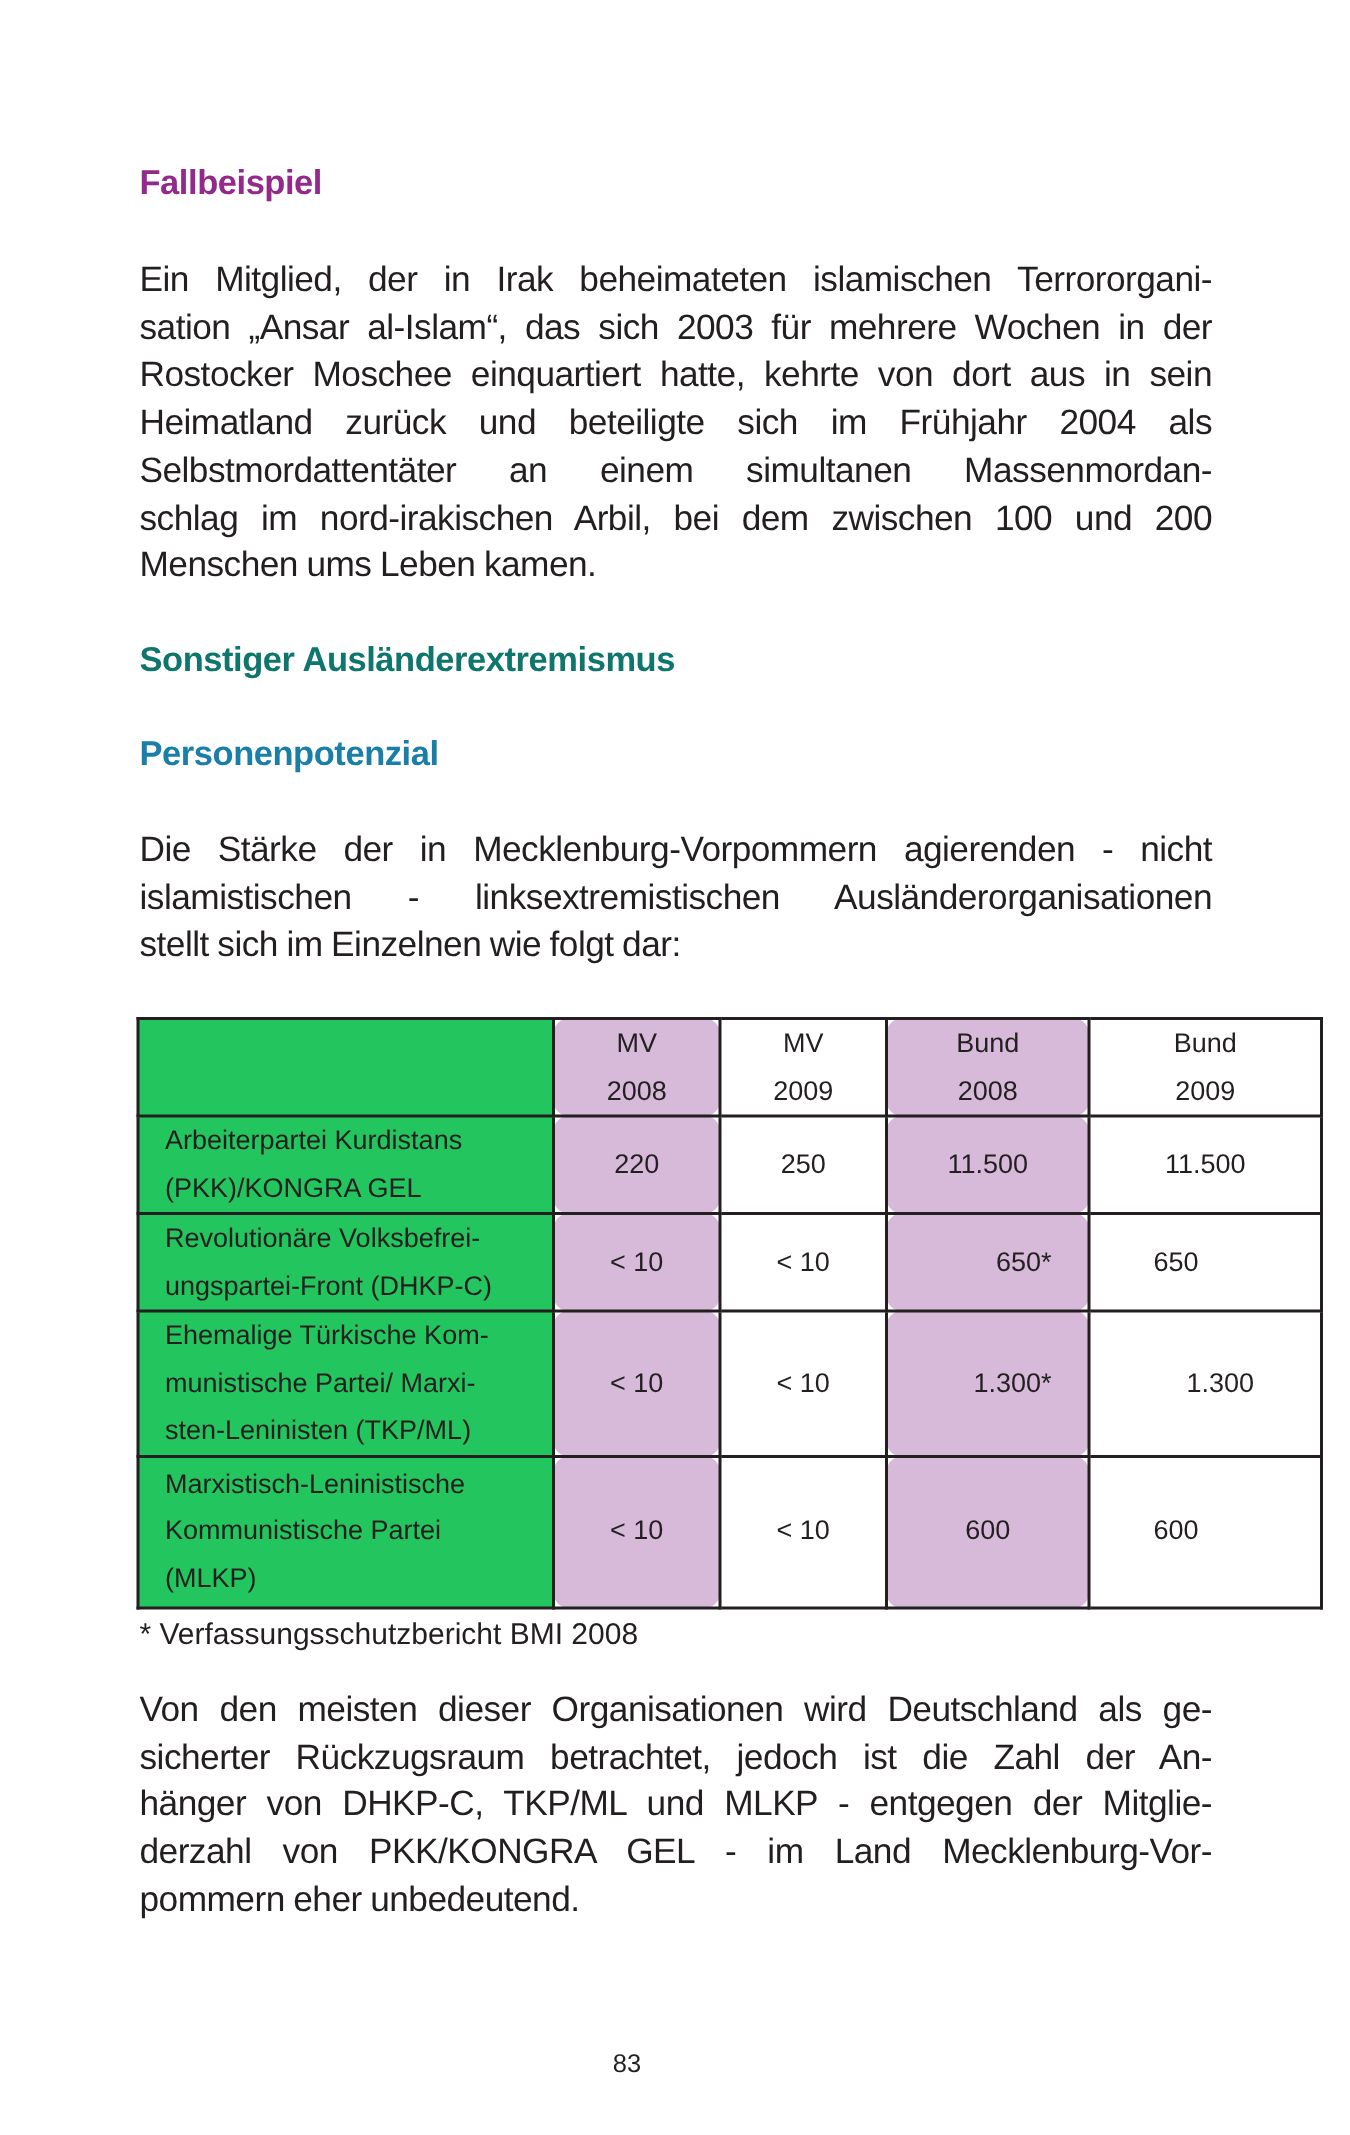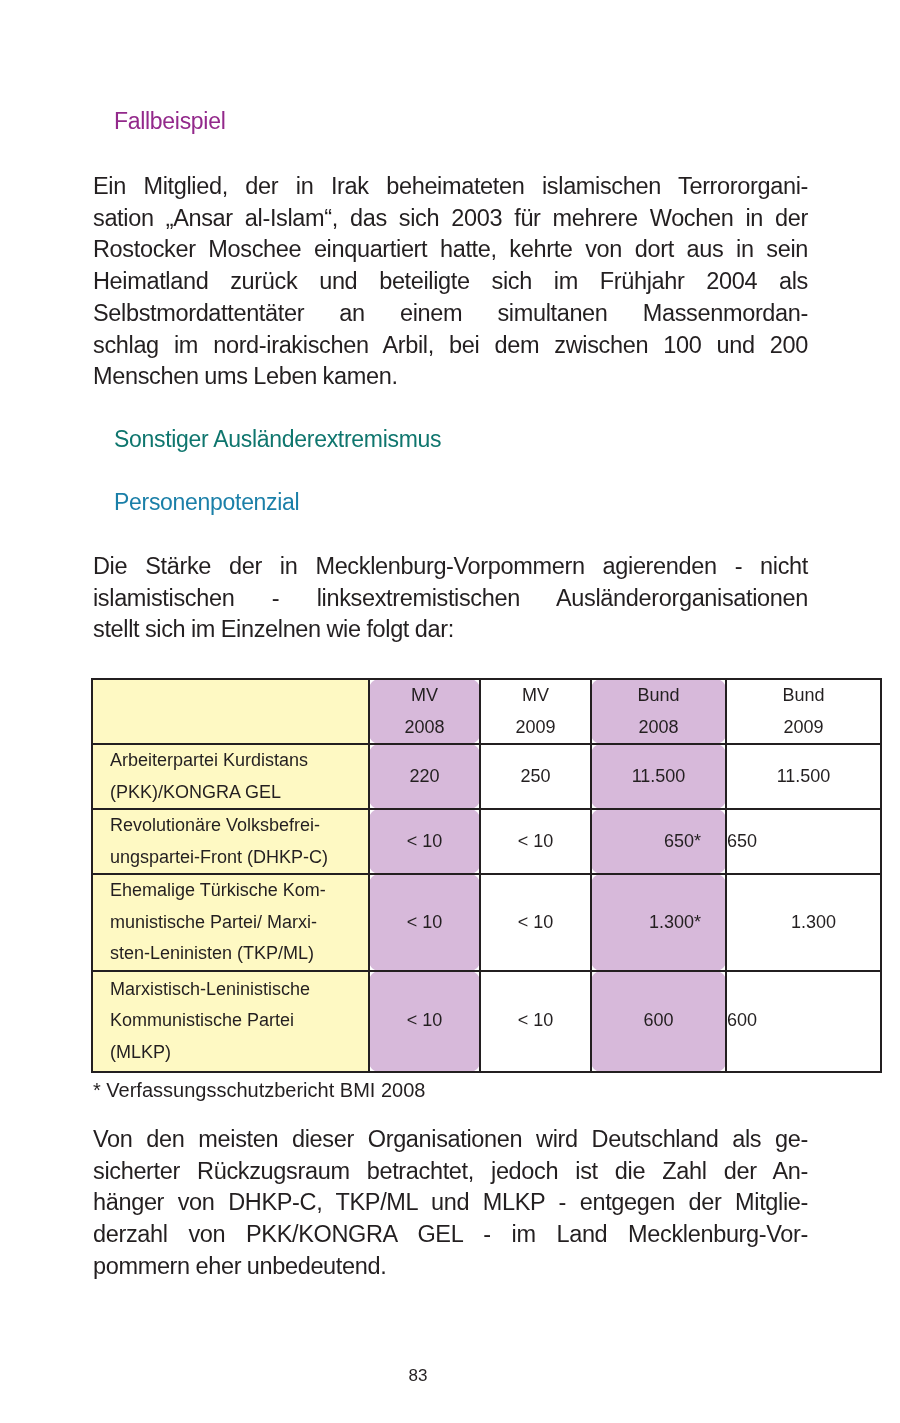--- a/index.html
+++ b/index.html
@@ -1,21 +1,21 @@
 <!DOCTYPE html>
 <html><head>
 <meta charset="utf-8">
 <style>
   html, body { margin: 0; padding: 0; }
   body {
     width: 900px; height: 1423px; background: #ffffff;
     font-family: "Liberation Sans", "DejaVu Sans", sans-serif;
     color: #231f20; position: relative; overflow: hidden;
   }
-  .h { position: absolute; left: 93px; font-weight: normal; font-size: 23px; letter-spacing: -0.3px; margin-left: 21px; }
+  .h { position: absolute; left: 93px; font-weight: bold; font-size: 23px; letter-spacing: -0.3px; }
   .h-purple { color: #93298b; top: 108px; }
   .h-green { color: #0f766e; top: 426px; }
   .h-blue { color: #1a7fa8; top: 489px; }
   .para {
     position: absolute; left: 93px; width: 715px;
     font-size: 23.5px; line-height: 31.7px; text-align: justify;
     letter-spacing: -0.35px; word-spacing: -0.5px;
   }
   .para .ln { display: block; text-align: justify; text-align-last: justify; white-space: nowrap; }
   .para .ln.last { text-align-last: left; }
@@ -23,26 +23,26 @@
   .p2 { top: 551px; }
   .p3 { top: 1124px; }
 
   table.data {
     position: absolute; left: 91px; top: 678px;
     border-collapse: collapse; font-size: 18px; line-height: 31.5px;
   }
   table.data td {
     border: 2px solid #231f20; padding: 0; text-align: center; vertical-align: middle;
   }
-  table.data td.lab { text-align: left; padding-left: 17px; background: #fef9c3; width: 258px; }
+  table.data td.lab { text-align: left; padding-left: 17px; background: #22c55e; width: 258px; }
   table.data td.hl { background: #d7b9da; }
   table.data td.num { width: 109px; border-radius: 10px; }
   table.data td.right { text-align: right; padding-right: 24px; margin-left: 14px; }
   table.data td.right2 { text-align: right; padding-right: 44px; }
-  table.data td.rightB { text-align: left; padding-right: 39px; }
+  table.data td.rightB { text-align: center; padding-right: 39px; }
   .cl { display: block; white-space: nowrap; }
 
   .foot { position: absolute; left: 93px; top: 1079px; font-size: 20px; }
   .pagenum { position: absolute; left: 0; width: 836px; top: 1366px; text-align: center; font-size: 17px; }
 </style>
 </head>
 <body>
 
 <div class="h h-purple">Fallbeispiel</div>
 

